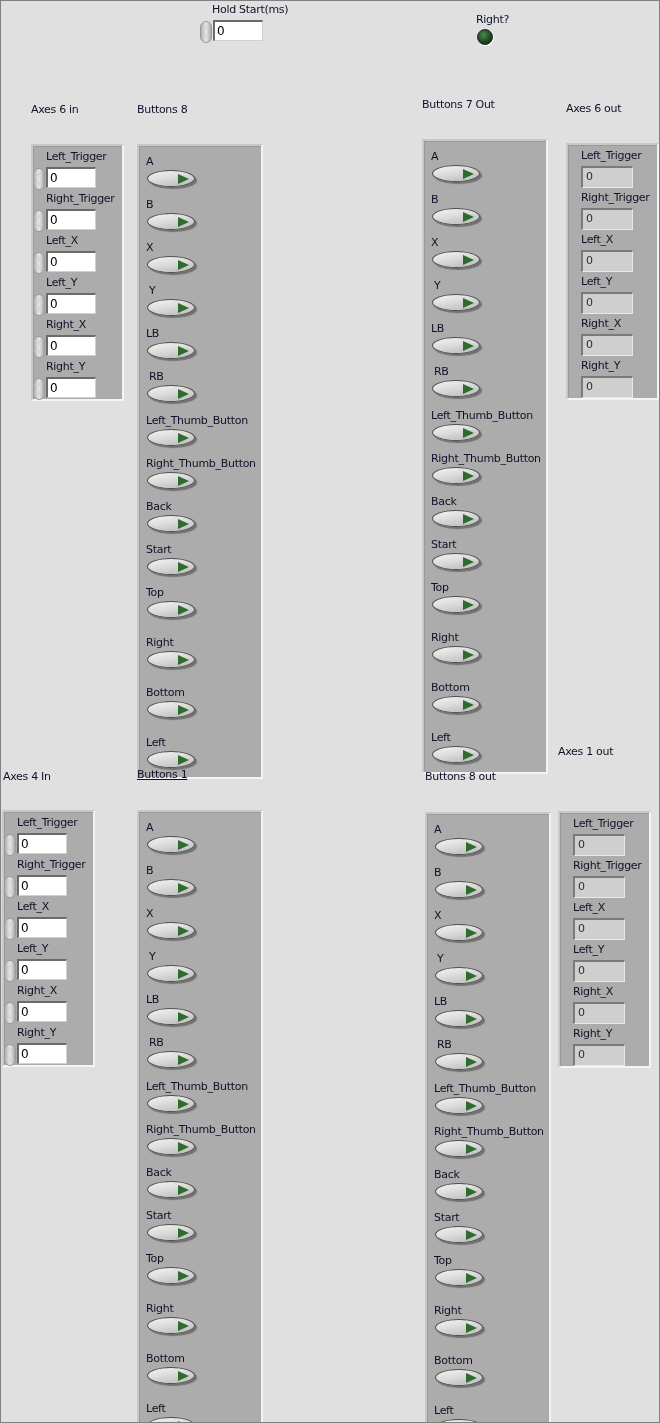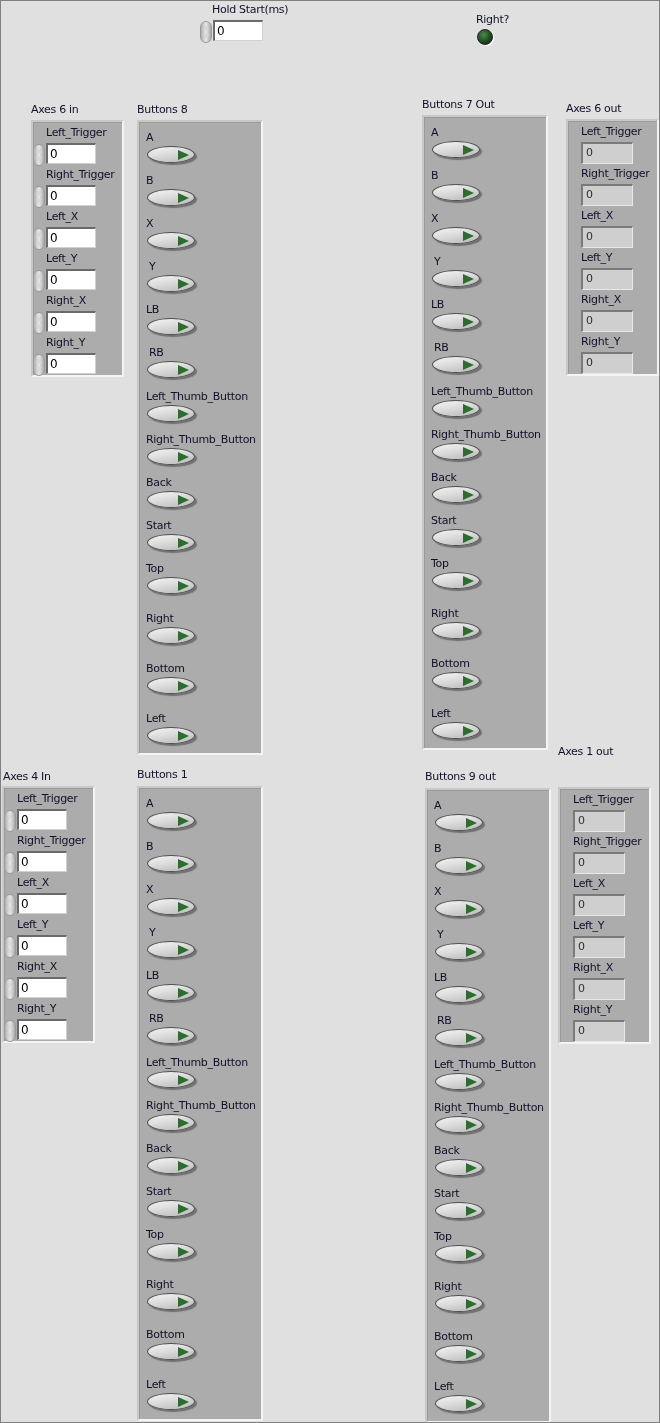--- a/index.html
+++ b/index.html
@@ -14,20 +14,21 @@
   }
   .caption { position: absolute; font-size: 11px; color: #101028; white-space: nowrap; letter-spacing: -0.3px; }
   .panel {
     position: absolute;
     background: #acacac;
     border-top: 2px solid #c8c8c8;
     border-left: 2px solid #c8c8c8;
     border-right: 2px solid #f4f4f4;
     border-bottom: 2px solid #f4f4f4;
     box-shadow: inset 1px 1px 0 #9a9a9a;
+    margin-top: 24px;
   }
   .lbl { position: absolute; font-size: 11px; color: #101028; white-space: nowrap; letter-spacing: -0.3px; }
   .btn {
     position: absolute;
     width: 50px; height: 19px;
     cursor: pointer;
   }
   .btn .ell {
     position: absolute; left: 0; top: 0;
     width: 48px; height: 17px;
@@ -359,21 +360,21 @@
       </div>
       <div class="lbl" style="left:13px;top:214px;">Right_Y</div>
       <div class="num" style="left:0px;top:231px;">
         <div class="spin">
           <div class="up"></div>
           <div class="dn"></div>
         </div>
         <div class="box">0</div>
       </div>
     </div>
-    <div class="caption" style="left:136px;top:767px;">Buttons 1</div>
+    <div class="caption" style="left:136px;top:767px;text-decoration:underline;">Buttons 1</div>
     <div class="panel" style="left:136px;top:785px;width:126px;height:635px;">
       <div class="lbl" style="left:7px;top:9px;">A</div>
       <div class="btn" style="left:8px;top:24px;">
         <div class="ell"></div>
         <div class="tri"></div>
       </div>
       <div class="lbl" style="left:7px;top:52px;">B</div>
       <div class="btn" style="left:8px;top:67px;">
         <div class="ell"></div>
         <div class="tri"></div>
@@ -432,21 +433,21 @@
       <div class="btn" style="left:8px;top:555px;">
         <div class="ell"></div>
         <div class="tri"></div>
       </div>
       <div class="lbl" style="left:7px;top:590px;">Left</div>
       <div class="btn" style="left:8px;top:605px;">
         <div class="ell"></div>
         <div class="tri"></div>
       </div>
     </div>
-    <div class="caption" style="left:424px;top:769px;">Buttons 9 out</div>
+    <div class="caption" style="left:424px;top:769px;">Buttons 8 out</div>
     <div class="panel" style="left:424px;top:787px;width:126px;height:635px;">
       <div class="lbl" style="left:7px;top:9px;">A</div>
       <div class="btn" style="left:8px;top:24px;">
         <div class="ell"></div>
         <div class="tri"></div>
       </div>
       <div class="lbl" style="left:7px;top:52px;">B</div>
       <div class="btn" style="left:8px;top:67px;">
         <div class="ell"></div>
         <div class="tri"></div>

